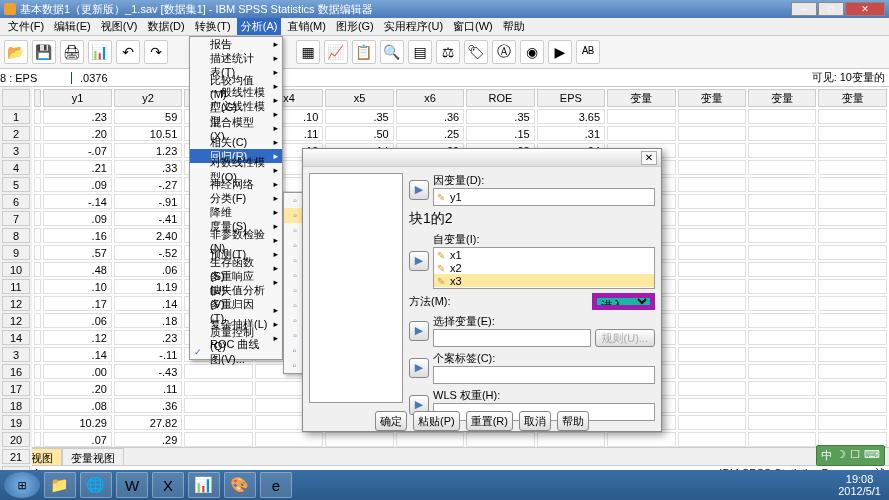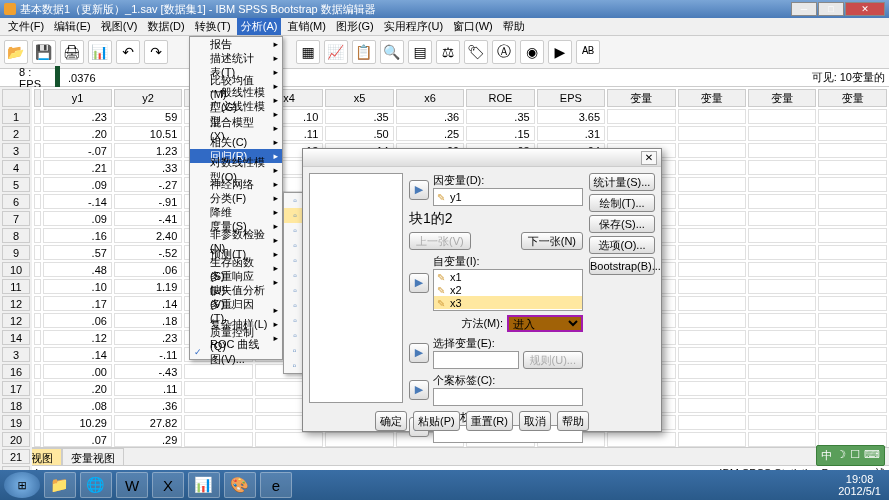--- a/index.html
+++ b/index.html
@@ -8,21 +8,21 @@
 .titlebar .icon{width:12px;height:12px;background:#f0a030;border-radius:2px;margin-right:4px}
 .titlebar-controls{margin-left:auto;display:flex;gap:0}
 .titlebar-btn{width:26px;height:14px;background:#e8e8e8;border:1px solid #888;display:flex;align-items:center;justify-content:center;font-size:9px;margin-left:1px}
 .titlebar-btn.close{background:#c94c4c;color:#fff;width:40px}
 .menubar{height:18px;background:#f0f0f0;border-bottom:1px solid #ccc;display:flex;align-items:center;padding:0 4px;gap:2px}
 .menubar span{padding:1px 4px;cursor:default}
 .menubar span.active{background:#316ac5;color:#fff}
 .toolbar{height:33px;background:#f5f5f5;border-bottom:1px solid #ccc;display:flex;align-items:center;padding:0 4px;gap:4px}
 .tool-btn{width:24px;height:24px;border:1px solid #ccc;background:#fff;border-radius:2px;display:flex;align-items:center;justify-content:center;font-size:14px}
 .cell-info{height:18px;display:flex;align-items:center;border-bottom:1px solid #ccc;font-size:11px}
-.cell-info .label{width:60px;padding-left:19px;border-right:5px solid #14532d}
+.cell-info .label{width:72px;padding-left:0;border-right:1px solid #14532d}
 .cell-info .value{padding-left:8px;flex:1}
 .cell-info .right{margin-left:auto;padding-right:4px}
 .sheet{position:relative;height:360px;background:#fff;display:flex}
 table{font-size:11px}
 .rowhdr{width:32px;background:#f0f0f0}
 .rowhdr td{height:15px;text-align:center;border:1px solid #ccc;background:#f0f0f0}
 .grid{flex:1;overflow:hidden}
 .grid table{width:100%}
 .grid th{height:18px;background:#f0f0f0;border:1px solid #ccc;font-weight:normal;width:55px}
 .grid td{height:15px;border:1px solid #e0e0e0;text-align:right;padding-right:4px}
@@ -46,40 +46,40 @@
 .dlg-list{background:#fff;border:1px solid #999;height:42px;overflow-y:scroll}
 .dlg-list .row{display:flex;align-items:center;padding:0 3px;gap:3px;height:13px}
 .dlg-list .row.sel{background:#ffe8a0}
 .var-icon{width:10px;height:10px;display:inline-block;font-size:10px;color:#d4a040}
 .arrow-btn{width:20px;height:20px;background:linear-gradient(#fff,#ddd);border:1px solid #888;border-radius:3px;display:flex;align-items:center;justify-content:center;color:#4a7bb8;font-size:11px}
 .dlg-right{width:66px;display:flex;flex-direction:column;gap:3px}
 .dlg-btn{height:18px;background:linear-gradient(#fff,#ddd);border:1px solid #888;border-radius:3px;font-size:11px;cursor:default}
 .dlg-row{display:flex;gap:4px;align-items:center}
 .nav-btn{height:18px;padding:0 6px;background:linear-gradient(#fff,#ddd);border:1px solid #888;border-radius:3px;font-size:11px}
 .nav-btn.dis{color:#aaa}
-.method-sel{border:2px solid #a21caf;background:#a16207;height:17px;width:76px;font-size:11px}
+.method-sel{border:5px solid #a21caf;background:#14b8a6;height:17px;width:63px;font-size:11px}
 .dialog-footer{display:flex;justify-content:center;gap:6px;padding:4px}
 .dialog-footer button{height:20px;padding:0 4px;background:linear-gradient(#fff,#ddd);border:1px solid #888;border-radius:3px;font-size:11px}
 .tabs{height:18px;display:flex;border-top:1px solid #ccc;background:#f0f0f0}
 .tab{padding:2px 8px;border:1px solid #ccc;background:#ffe8a0;border-bottom:none}
 .tab.inactive{background:#f0f0f0}
 .status{height:16px;border-top:1px solid #ccc;display:flex;align-items:center;font-size:11px;padding:0 4px}
 .status .proc{margin-left:auto}
 .taskbar{position:absolute;bottom:0;left:0;right:0;height:30px;background:linear-gradient(#3a6ea5,#2a5a8a);display:flex;align-items:center;padding:0 4px;gap:4px}
 .start{width:36px;height:26px;background:radial-gradient(circle,#7db5e8,#3a6ea5);border-radius:50%;display:flex;align-items:center;justify-content:center}
 .task-icon{width:32px;height:26px;background:rgba(255,255,255,.15);border:1px solid rgba(255,255,255,.3);border-radius:2px;display:flex;align-items:center;justify-content:center;font-size:15px}
 .tray{margin-left:auto;color:#fff;font-size:10px;text-align:center;padding-right:4px}
 .lang-bar{position:absolute;right:4px;bottom:34px;background:#5a9e5a;border:1px solid #3a7e3a;padding:2px 4px;display:flex;gap:4px;color:#fff;font-size:11px;border-radius:2px}
 </style>
 </head>
 <body>
 
 <div class="titlebar">
   <span class="icon"></span>
-  <span>基本数据1（更新版）_1.sav [数据集1] - IBM SPSS Bootstrap 数据编辑器</span>
+  <span>基本数据1（更新版）_1.sav [数据集1] - IBM SPSS Statistics 数据编辑器</span>
   <div class="titlebar-controls">
     <div class="titlebar-btn">─</div>
     <div class="titlebar-btn">□</div>
     <div class="titlebar-btn close">✕</div>
   </div>
 </div>
 
 <div class="menubar" id="menubar">
     <span>文件(F)</span>
     <span>编辑(E)</span>
@@ -611,45 +611,41 @@
         <div class="arrow-btn">▶</div>
         <div style="flex:1">
           <label>因变量(D):</label>
           <div class="dlg-field">
               <span class="var-icon">✎</span>
               <span>y1</span>
             </div>
         </div>
       </div>
       <div style="font-size:14px">块1的2</div>
-      <div class="dlg-row" style="justify-content:space-between">
-        <button class="nav-btn dis">上一张(V)</button>
-        <button class="nav-btn">下一张(N)</button>
-      </div>
       <div class="dlg-row">
         <div class="arrow-btn">▶</div>
         <div style="flex:1">
           <label>自变量(I):</label>
           <div class="dlg-list" id="indeplist">
               <div class="row">
                 <span class="var-icon">✎</span>
                 <span>x1</span>
               </div>
               <div class="row">
                 <span class="var-icon">✎</span>
                 <span>x2</span>
               </div>
               <div class="row sel">
                 <span class="var-icon">✎</span>
                 <span>x3</span>
               </div>
             </div>
         </div>
       </div>
-      <div class="dlg-row" style="justify-content:flex-end">
+      <div class="dlg-row" style="justify-content:space-between">
         <label>方法(M):</label>
         <select class="method-sel"><option>进入</option></select>
       </div>
       <div class="dlg-row">
         <div class="arrow-btn">▶</div>
         <div style="flex:1">
           <label>选择变量(E):</label>
           <div class="dlg-row">
               <div class="dlg-field" style="flex:1"></div>
               <button class="nav-btn dis">规则(U)...</button>
@@ -658,27 +654,20 @@
       </div>
       <div class="dlg-row">
         <div class="arrow-btn">▶</div>
         <div style="flex:1"><label>个案标签(C):</label><div class="dlg-field"></div></div>
       </div>
       <div class="dlg-row">
         <div class="arrow-btn">▶</div>
         <div style="flex:1"><label>WLS 权重(H):</label><div class="dlg-field"></div></div>
       </div>
     </div>
-    <div class="dlg-right" id="sidebtns">
-        <button class="dlg-btn">统计量(S)...</button>
-        <button class="dlg-btn">绘制(T)...</button>
-        <button class="dlg-btn">保存(S)...</button>
-        <button class="dlg-btn">选项(O)...</button>
-        <button class="dlg-btn">Bootstrap(B)...</button>
-      </div>
   </div>
   <div class="dialog-footer" id="dlgfooter">
       <button>确定</button>
       <button>粘贴(P)</button>
       <button>重置(R)</button>
       <button>取消</button>
       <button>帮助</button>
     </div>
 </div>
 

